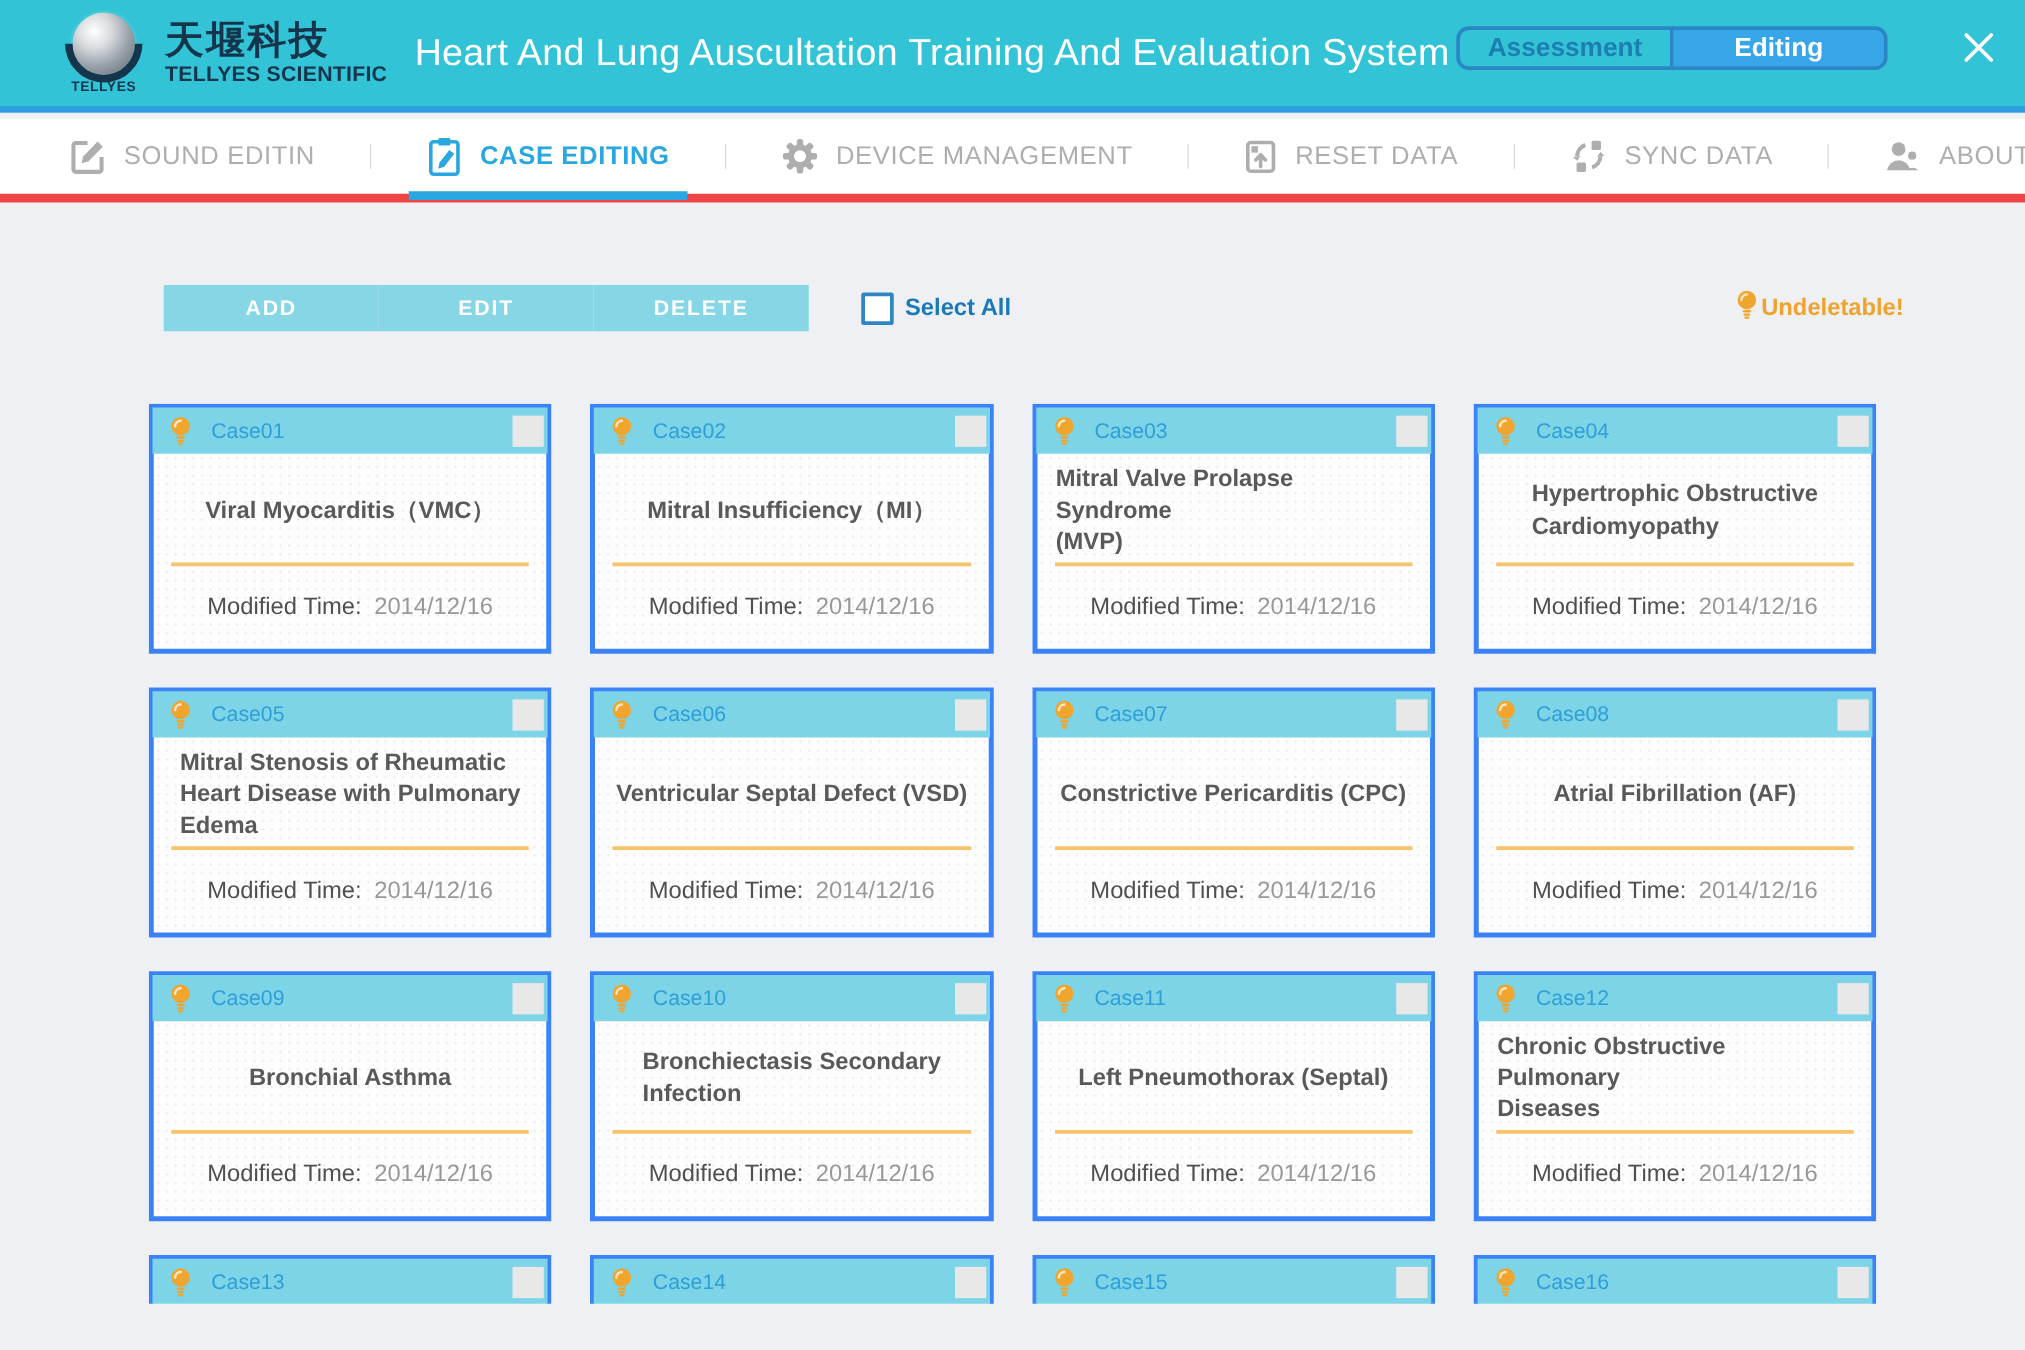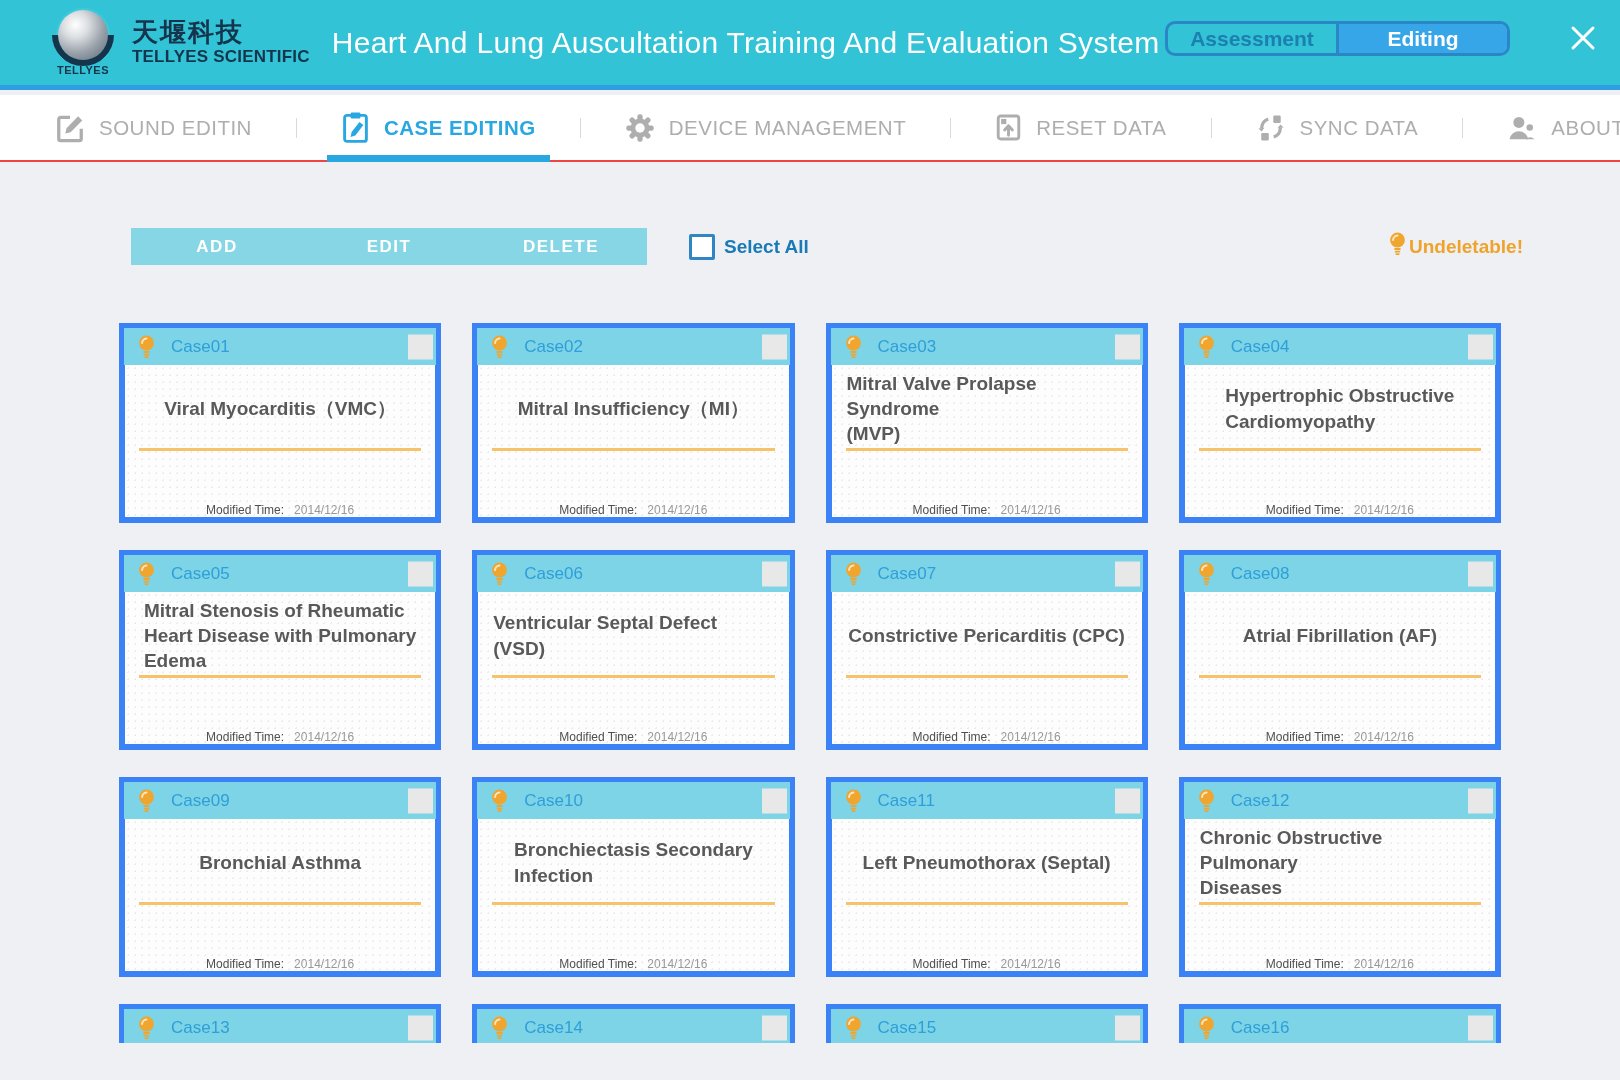--- a/index.html
+++ b/index.html
@@ -9,32 +9,32 @@
   
   .topbar { position:absolute; top:0; left:0; right:0; height:90px; background:#33c3d6; border-bottom:5px solid #2f9ce4; display:flex; align-items:center; padding-left:50px; box-sizing:border-box; }
   .logo { width:66px; margin-right:16px; text-align:center; flex:none; }
   .globe { position:relative; width:50px; height:50px; margin:0 auto; border-radius:50%;
            background:radial-gradient(circle at 35% 30%, #ffffff 0%, #d9dcdf 28%, #9aa2ab 58%, #5d6873 100%);
            box-shadow:0 0 0 2px #3fc9db; }
   .globe::after { content:""; position:absolute; inset:-6px; border-radius:50%; border:6px solid transparent;
            border-bottom-color:#14354c; border-left-color:#14354c; transform:rotate(-45deg); }
   .globe-label { margin-top:4px; font-size:11px; font-weight:bold; color:#14354c; letter-spacing:.5px; }
   .brand { flex:none; }
-  .brand-cn { font-size:26px; font-weight:bold; color:#14354c; letter-spacing:2px; line-height:1.1; }
+  .brand-cn { font-size:31px; font-weight:bold; color:#14354c; letter-spacing:2px; line-height:1.1; }
   .brand-en { font-size:17px; font-weight:bold; color:#14354c; letter-spacing:.2px; }
   .app-title { margin:0 0 0 22px; font-size:30px; font-weight:400; color:#ffffff; letter-spacing:.3px; white-space:nowrap; }
   .toggle { position:absolute; left:1165px; top:21px; width:345px; height:35px; box-sizing:border-box;
             border:3px solid #2b86c6; border-radius:10px; display:flex; overflow:hidden; }
   .toggle-btn { flex:1; display:flex; align-items:center; justify-content:center; font-size:21px; font-weight:bold; cursor:pointer; }
   .toggle-btn.assessment { color:#1d7fb0; border-right:3px solid #2b86c6; }
   .toggle-btn.editing { background:#36a6e9; color:#fff; }
   .close { position:absolute; right:22px; top:23px; width:30px; height:30px; cursor:pointer; }
 
   
-  .navbar { position:absolute; top:95px; left:0; right:0; height:67px; background:#fff; border-bottom:2px solid #ef4444;
+  .navbar { position:absolute; top:95px; left:0; right:0; height:67px; background:#fff; border-bottom:7px solid #ef4444;
             display:flex; align-items:center; padding-left:55px; box-sizing:border-box; }
   .nav-item { position:relative; display:flex; align-items:center; gap:14px; font-size:20.5px; letter-spacing:.5px;
               color:#aeaeae; cursor:pointer; white-space:nowrap; }
   .nav-item .nav-icon { display:flex; align-items:center; }
   .nav-item.active { color:#29a7e1; font-weight:bold; }
   .nav-item.active::after { content:""; position:absolute; left:-14px; right:-14px; bottom:-18px; height:7px; background:#29a7e1; }
   .nav-sep { width:1px; height:20px; background:#d9d9d9; margin:0 44px; flex:none; }
 
   
   .content { position:absolute; top:181px; left:0; right:0; bottom:0; background:#eef0f4; }
@@ -42,33 +42,33 @@
   .btn { width:172px; height:37px; background:#86d6e6; color:#fff; font-weight:bold; font-size:17px; letter-spacing:1.5px;
          display:flex; align-items:center; justify-content:center; cursor:pointer; flex:none; }
   .btn + .btn { }
   .select-all { margin-left:42px; display:flex; align-items:center; gap:9px; cursor:pointer; }
   .checkbox { width:20px; height:20px; background:#fff; border:3px solid #2f86c2; border-radius:2px; box-sizing:content-box; }
   .select-all-label { font-size:19px; font-weight:bold; color:#1a7ab8; }
   .undeletable { margin-left:auto; display:flex; align-items:center; gap:2px; color:#efa32d; font-weight:bold; font-size:19px; }
 
   .cards { position:absolute; top:142px; left:119px; width:1382px; height:720px; overflow:hidden;
            display:grid; grid-template-columns:repeat(4,1fr); column-gap:31px; row-gap:27px; grid-auto-rows:200px; }
-  .card { background:#fdfdfd; border:6px solid #3b82f6; box-sizing:border-box; display:flex; flex-direction:column; cursor:pointer; }
+  .card { background:#fdfdfd; border:4px solid #3b82f6; box-sizing:border-box; display:flex; flex-direction:column; cursor:pointer; }
   .card-header { flex:none; height:37px; margin:-1px -1px 0 -1px; background:#7cd4e6; position:relative;
                  display:flex; align-items:center; padding-left:13px; }
   .card-header .bulb-slot { margin-right:15px; display:flex; }
   .case-id { font-size:17px; color:#2f9fd9; }
   .card-checkbox { position:absolute; right:3px; top:50%; transform:translateY(-50%); width:25px; height:25px; background:#e8e8e8; }
   .card-body { flex:1; display:flex; flex-direction:column; overflow:hidden;
                background-image:radial-gradient(#ececec 1px, transparent 1px); background-size:7px 7px; }
   .card-title { flex:1; display:flex; align-items:center; justify-content:center; padding:6px 15px 2px; text-align:center; }
   .card-title span { display:inline-block; text-align:left; white-space:pre-line; font-size:19px; font-weight:bold;
                      color:#595959; line-height:1.32; }
   .card-divider { flex:none; height:3px; background:#f6c36a; margin:0 14px; }
-  .card-modified { flex:none; height:66px; display:flex; align-items:flex-end; justify-content:center; gap:10px; font-size:12px; }
+  .card-modified { flex:none; height:66px; display:flex; align-items:center; justify-content:center; gap:10px; font-size:19px; }
   .mod-label { color:#4f4f4f; }
   .mod-value { color:#989898; }
 </style>
 </head>
 <body>
 
 <div class="page">
 
   <header class="topbar">
     <div class="logo">

